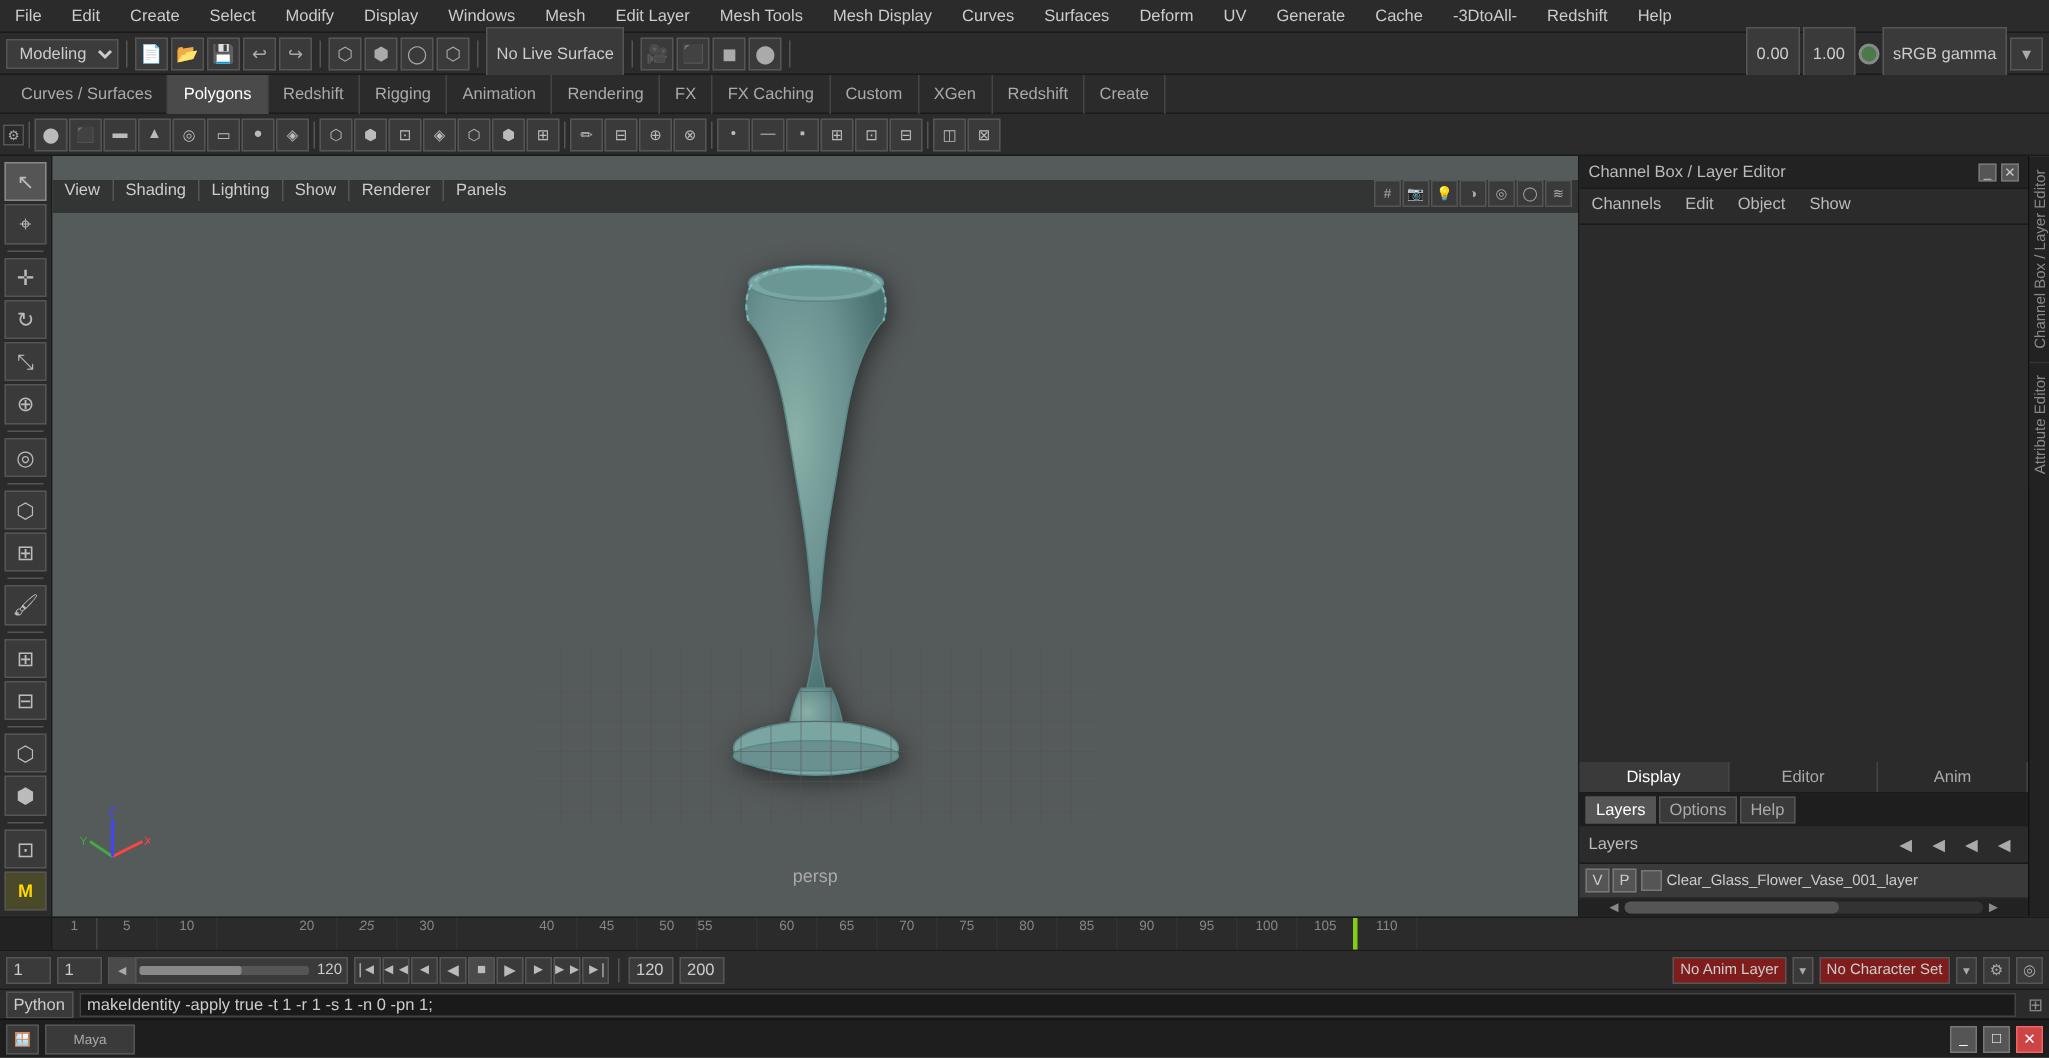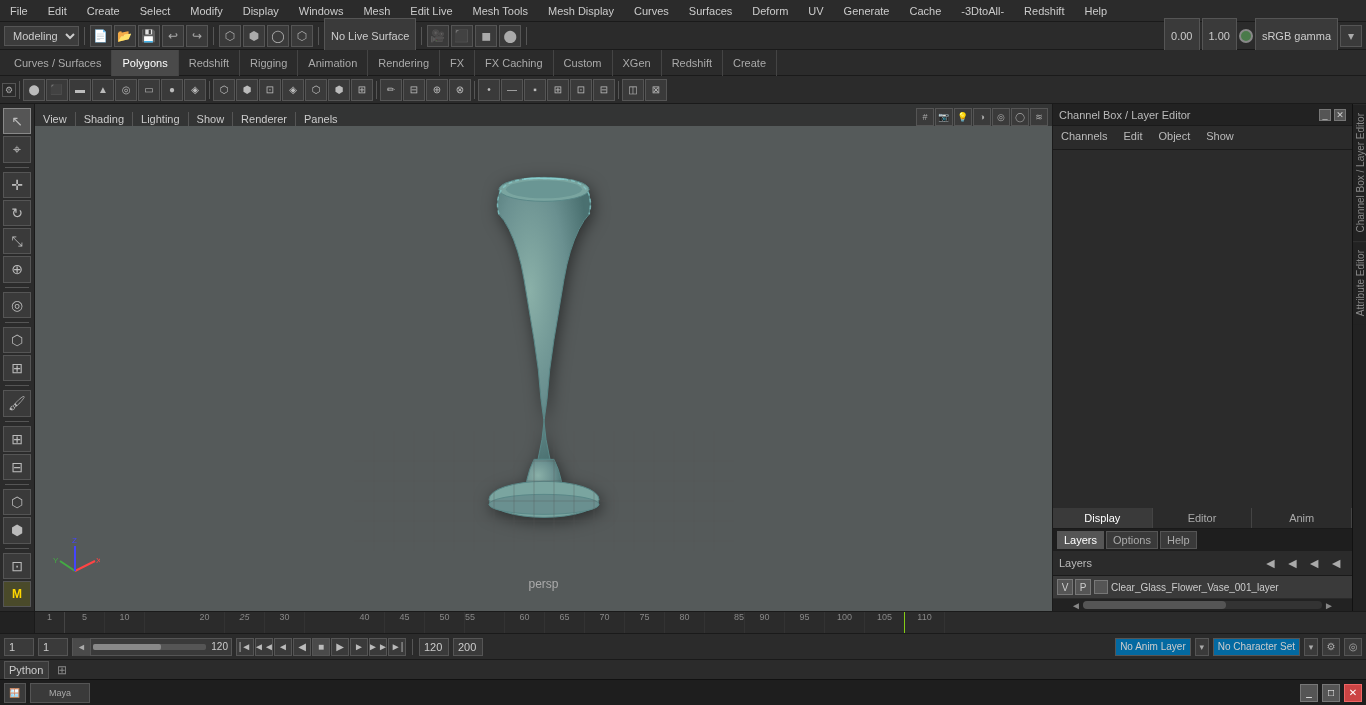--- a/index.html
+++ b/index.html
@@ -87,22 +87,22 @@
     }
 
     
     #vase-container {
       position: absolute; top: 50%; left: 50%; transform: translate(-50%, -52%);
     }
     .vase-svg { filter: drop-shadow(2px 4px 8px rgba(0,0,0,0.5)); }
 
     
     #viewport-toolbar {
-      position: absolute; top: 0; left: 0; right: 0; height: 22px;
-      background: rgba(43,43,43,0.8); display: flex; align-items: flex-end; padding: 0 4px; gap: 4px;
+      position: absolute; top: 16px; left: 0; right: 0; height: 22px;
+      background: rgba(43,43,43,0.8); display: flex; align-items: flex-start; padding: 0 4px; gap: 4px;
     }
     .vt-item { color: #ccc; font-size: 11px; cursor: pointer; padding: 1px 4px; }
     .vt-sep { width: 1px; background: #555; height: 14px; }
 
     
     #right-panel {
       width: 300px; background: #2b2b2b; border-left: 1px solid #1a1a1a;
       display: flex; flex-direction: column;
     }
     #right-panel-header {
@@ -169,21 +169,21 @@
     #bottom-bar {
       height: 26px; background: #2b2b2b; display: flex; align-items: center;
       border-top: 1px solid #1a1a1a; padding: 0 4px; gap: 4px;
     }
     .bb-field {
       background: #3a3a3a; border: 1px solid #555; color: #ccc; font-size: 11px;
       height: 18px; padding: 0 4px; display: flex; align-items: center; min-width: 30px;
     }
     .bb-sep { width: 1px; background: #555; height: 16px; margin: 0 2px; }
     .bb-btn {
-      height: 18px; background: #0369a1; border: 1px solid #555; color: #ccc;
+      height: 18px; background: #7f1d1d; border: 1px solid #555; color: #ccc;
       font-size: 10px; cursor: pointer; padding: 0 4px; display: flex; align-items: center;
     }
     .bb-spacer { flex: 1; }
     .pb-btn {
       width: 18px; height: 18px; background: #3a3a3a; border: 1px solid #555;
       color: #bbb; font-size: 10px; cursor: pointer; display: flex; align-items: center; justify-content: center;
     }
 
     
     #command-line {
@@ -212,21 +212,21 @@
 
   <div id="menu-bar">
     <span class="menu-item">File</span>
     <span class="menu-item">Edit</span>
     <span class="menu-item">Create</span>
     <span class="menu-item">Select</span>
     <span class="menu-item">Modify</span>
     <span class="menu-item">Display</span>
     <span class="menu-item">Windows</span>
     <span class="menu-item">Mesh</span>
-    <span class="menu-item">Edit Live</span>
+    <span class="menu-item">Edit Layer</span>
     <span class="menu-item">Mesh Tools</span>
     <span class="menu-item">Mesh Display</span>
     <span class="menu-item">Curves</span>
     <span class="menu-item">Surfaces</span>
     <span class="menu-item">Deform</span>
     <span class="menu-item">UV</span>
     <span class="menu-item">Generate</span>
     <span class="menu-item">Cache</span>
     <span class="menu-item">-3DtoAll-</span>
     <span class="menu-item">Redshift</span>
@@ -535,25 +535,25 @@
         <div style="width:40px;min-width:40px;text-align:center;font-size:9px;color:#888;border-right:1px solid #333;margin-top:31px;">35</div>
         <div style="width:40px;min-width:40px;text-align:center;font-size:9px;color:#888;border-right:1px solid #333;">40</div>
         <div style="width:40px;min-width:40px;text-align:center;font-size:9px;color:#888;border-right:1px solid #333;">45</div>
         <div style="width:40px;min-width:40px;text-align:center;font-size:9px;color:#888;border-right:1px solid #333;">50</div>
         <div style="width:40px;min-width:40px;font-size:9px;color:#888;border-right:1px solid #333;">55</div>
         <div style="width:40px;min-width:40px;text-align:center;font-size:9px;color:#888;border-right:1px solid #333;">60</div>
         <div style="width:40px;min-width:40px;text-align:center;font-size:9px;color:#888;border-right:1px solid #333;">65</div>
         <div style="width:40px;min-width:40px;text-align:center;font-size:9px;color:#888;border-right:1px solid #333;">70</div>
         <div style="width:40px;min-width:40px;text-align:center;font-size:9px;color:#888;border-right:1px solid #333;">75</div>
         <div style="width:40px;min-width:40px;text-align:center;font-size:9px;color:#888;border-right:1px solid #333;">80</div>
-        <div style="width:40px;min-width:40px;text-align:right;font-size:9px;color:#888;border-right:1px solid #333;">85</div>
+        <div style="width:40px;min-width:40px;text-align:center;font-size:9px;color:#888;border-right:1px solid #333;">85</div>
         <div style="width:40px;min-width:40px;text-align:center;font-size:9px;color:#888;border-right:1px solid #333;">90</div>
         <div style="width:40px;min-width:40px;text-align:center;font-size:9px;color:#888;border-right:1px solid #333;">95</div>
         <div style="width:40px;min-width:40px;text-align:center;font-size:9px;color:#888;border-right:1px solid #333;">100</div>
-        <div style="width:40px;min-width:40px;text-align:center;font-size:9px;color:#888;border-right:1px solid #84cc16;">105</div>
+        <div style="width:40px;min-width:40px;text-align:center;font-size:9px;color:#888;border-right:3px solid #84cc16;">105</div>
         <div style="width:40px;min-width:40px;text-align:center;font-size:9px;color:#888;border-right:1px solid #333;">110</div>
         <div style="flex:1;font-size:9px;color:#888;"></div>
       </div>
     </div>
   </div>
 
   <div id="bottom-bar">
     <div class="bb-field">1</div>
     <div class="bb-field">1</div>
 
@@ -583,20 +583,21 @@
     <div class="bb-btn">No Anim Layer</div>
     <div style="width:14px;height:18px;background:#3a3a3a;border:1px solid #555;cursor:pointer;display:flex;align-items:center;justify-content:center;font-size:9px;color:#aaa;">▾</div>
     <div class="bb-btn">No Character Set</div>
     <div style="width:14px;height:18px;background:#3a3a3a;border:1px solid #555;cursor:pointer;display:flex;align-items:center;justify-content:center;font-size:9px;color:#aaa;">▾</div>
     <div style="width:18px;height:18px;background:#3a3a3a;border:1px solid #555;cursor:pointer;display:flex;align-items:center;justify-content:center;font-size:10px;color:#aaa;">⚙</div>
     <div style="width:18px;height:18px;background:#3a3a3a;border:1px solid #555;cursor:pointer;display:flex;align-items:center;justify-content:center;font-size:10px;color:#aaa;">◎</div>
   </div>
 
   <div id="command-line">
     <div class="bb-field" style="min-width:45px;">Python</div>
+    <input id="cmd-input" type="text" value="makeIdentity -apply true -t 1 -r 1 -s 1 -n 0 -pn 1;" style="">
     <div id="cmd-icon">⊞</div>
   </div>
 
   <div style="height:26px;background:#1e1e1e;border-top:1px solid #111;display:flex;align-items:center;padding:0 4px;gap:4px;">
     <div style="width:22px;height:20px;background:#3a3a3a;border:1px solid #555;cursor:pointer;display:flex;align-items:center;justify-content:center;font-size:9px;color:#aaa;">🪟</div>
     <div style="width:60px;height:20px;background:#3a3a3a;border:1px solid #555;cursor:pointer;display:flex;align-items:center;justify-content:center;font-size:9px;color:#aaa;">Maya</div>
     <div style="flex:1;"></div>
     <div style="width:18px;height:18px;background:#555;border:1px solid #777;cursor:pointer;display:flex;align-items:center;justify-content:center;font-size:10px;color:#fff;">_</div>
     <div style="width:18px;height:18px;background:#555;border:1px solid #777;cursor:pointer;display:flex;align-items:center;justify-content:center;font-size:10px;color:#fff;">□</div>
     <div style="width:18px;height:18px;background:#c44;border:1px solid #e66;cursor:pointer;display:flex;align-items:center;justify-content:center;font-size:10px;color:#fff;">✕</div>

